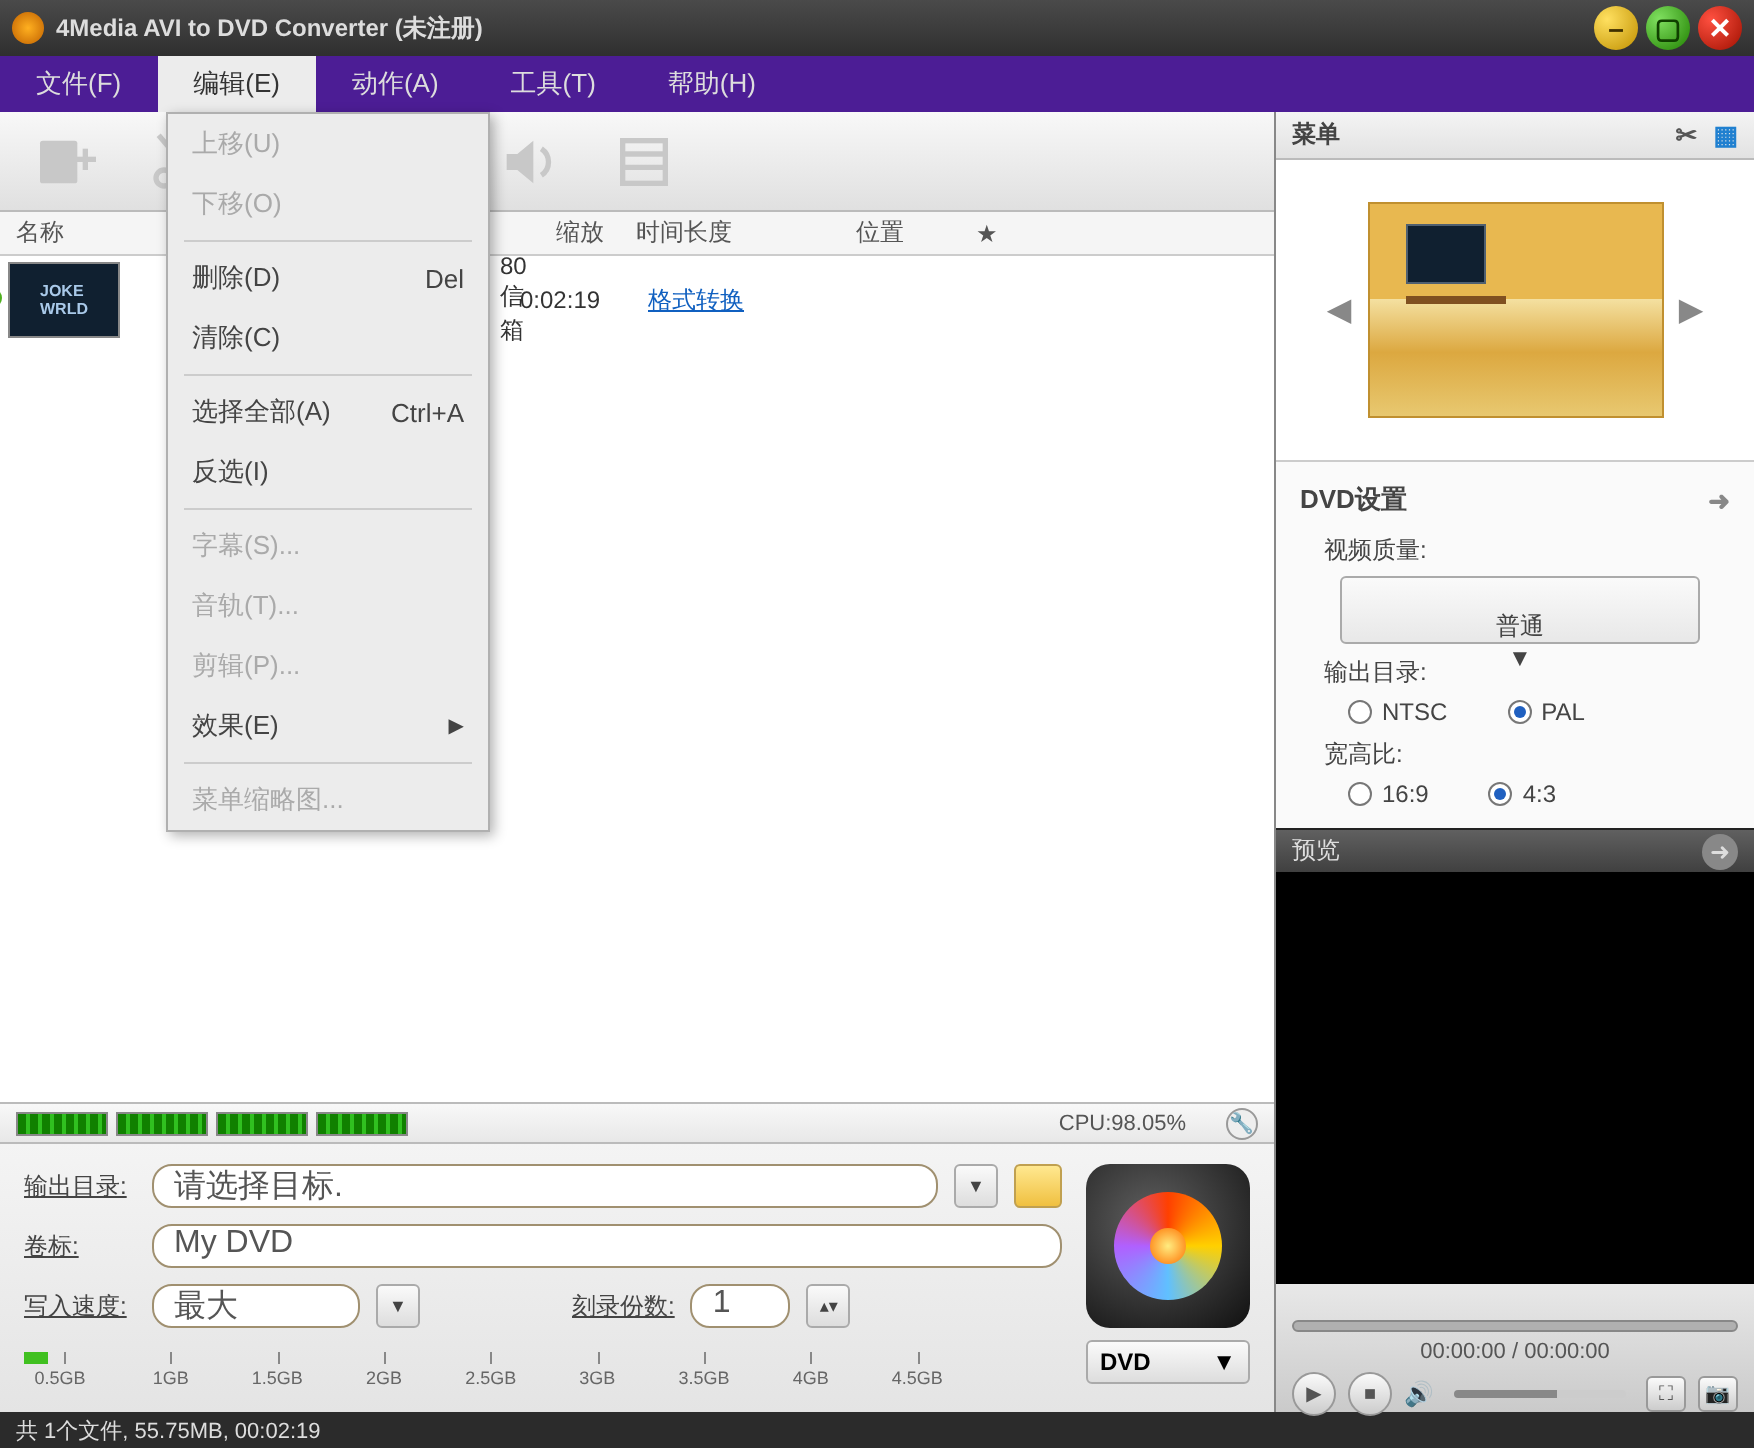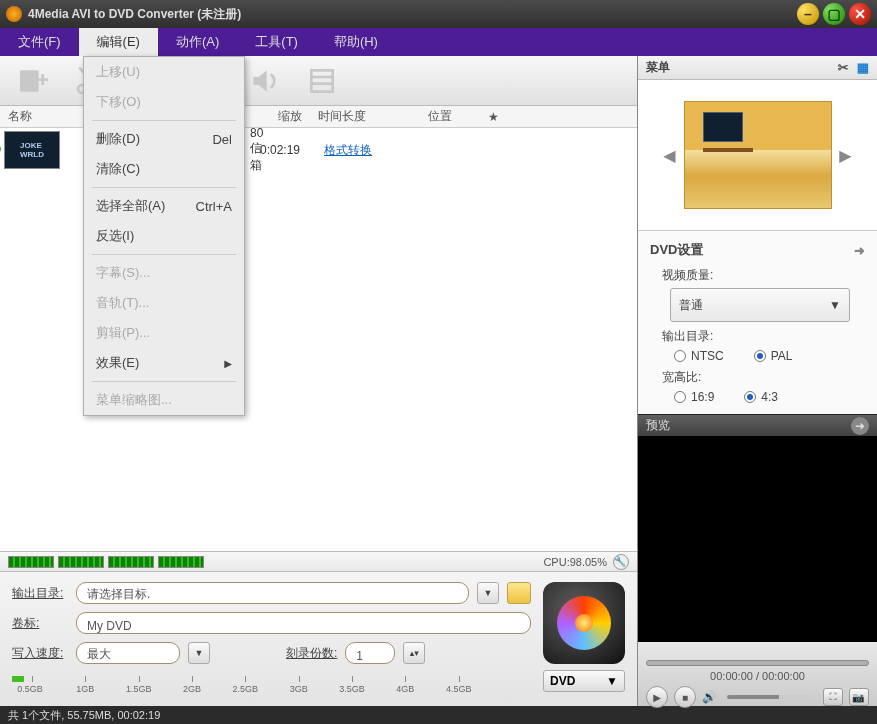--- a/index.html
+++ b/index.html
@@ -52,29 +52,29 @@
 .file-row .thumb { width: 56px; height: 38px; background: #102030; border: 1px solid #888; display: flex; align-items: center; justify-content: center; color: #a9c9e9; font-size: 8px; font-weight: bold; position: relative; }
 .file-row .thumb::before { content: ""; position: absolute; left: -14px; top: 12px; width: 10px; height: 10px; border-radius: 50%; background: #50b020; }
 .fr-res { width: 70px; padding-left: 190px; }
 .fr-dur { width: 60px; padding-left: 10px; }
 .fr-link { color: #1060c0; text-decoration: underline; padding-left: 14px; cursor: pointer; }
 
 
 .cpu-bar { height: 20px; background: linear-gradient(#f8f8f8,#e8e8e8); display: flex; align-items: center; justify-content: space-between; padding: 0 8px; font-size: 11px; color: #555; border-top: 1px solid #bbb; }
 .cpu-blocks { display: flex; gap: 4px; }
 .cpu-block { width: 46px; height: 12px; background: repeating-linear-gradient(90deg, #108000 0 4px, #30c020 4px 6px); border: 1px solid #888; }
-.cpu-text { display: flex; align-items: center; gap: 6px; }
+.cpu-text { display: flex; align-items: center; gap: 20px; }
 .wrench { width: 16px; height: 16px; border-radius: 50%; background: #eee; border: 1px solid #999; display: flex; align-items: center; justify-content: center; font-size: 10px; cursor: pointer; }
 
 
 .bottom-panel { background: linear-gradient(#f4f4f4,#e4e4e4); border-top: 1px solid #bbb; padding: 10px 12px 6px 12px; display: flex; gap: 12px; }
 .bottom-left { flex: 1; display: flex; flex-direction: column; gap: 8px; }
 .field-row { display: flex; align-items: center; gap: 8px; font-size: 12px; color: #444; }
 .field-row label { width: 56px; text-align: left; text-decoration: underline; }
-.textinput { flex: 1; height: 22px; border: 1px solid #a09070; border-radius: 10px; background: #fff; padding: 0 10px; font-size: 12px; color: #555; display: flex; align-items: flex-end; }
+.textinput { flex: 1; height: 22px; border: 1px solid #a09070; border-radius: 10px; background: #fff; padding: 0 10px; font-size: 16px; color: #555; display: flex; align-items: flex-start; }
 .textinput.short { flex: 0 0 104px; }
 .dd-btn { width: 22px; height: 22px; border: 1px solid #aaa; border-radius: 3px; background: linear-gradient(#fafafa,#ddd); display: flex; align-items: center; justify-content: center; font-size: 9px; cursor: pointer; }
 .folder-btn { width: 24px; height: 22px; border: 1px solid #c0a050; border-radius: 3px; background: linear-gradient(#ffe890,#f0c040); cursor: pointer; }
 .ruler { height: 24px; position: relative; margin-top: 4px; font-size: 9px; color: #666; }
 .ruler .tick { position: absolute; top: 0; width: 1px; height: 6px; background: #888; }
 .ruler .tlabel { position: absolute; top: 8px; transform: translateX(-50%); }
 .ruler-fill { position: absolute; left: 0; top: 0; height: 6px; width: 12px; background: #40c020; }
 .burn-btn { width: 82px; height: 82px; border-radius: 12px; background: radial-gradient(circle at 40% 35%, #606060, #101010); display: flex; align-items: center; justify-content: center; cursor: pointer; }
 .burn-disc { width: 54px; height: 54px; border-radius: 50%; background: conic-gradient(#ff4000,#ffd000,#60c0ff,#b060ff,#ff4000); position: relative; }
 .burn-disc::after { content: ""; position: absolute; inset: 18px; border-radius: 50%; background: radial-gradient(circle,#ffec80,#ff7000); }
@@ -84,21 +84,21 @@
 .rp-header { height: 24px; background: linear-gradient(#f4f4f4,#e2e2e2); border-bottom: 1px solid #bbb; display: flex; align-items: center; justify-content: space-between; padding: 0 8px; font-size: 12px; font-weight: bold; color: #444; }
 .rp-header .hdr-icons { display: flex; gap: 8px; font-size: 13px; color: #555; }
 .menu-preview { height: 150px; display: flex; align-items: center; justify-content: center; gap: 6px; background: #fff; }
 .menu-preview .nav { width: 16px; height: 24px; color: #888; cursor: pointer; display: flex; align-items: center; justify-content: center; font-size: 16px; }
 .menu-thumb { width: 148px; height: 108px; background: linear-gradient(#e8b850 0%, #e8b850 45%, #f4e0a0 45%, #dca840 70%, #e8c870 100%); border: 1px solid #c09030; position: relative; }
 .menu-thumb .clip { position: absolute; top: 10px; left: 18px; width: 40px; height: 30px; background: #102030; border: 1px solid #506070; }
 .menu-thumb .line { position: absolute; top: 46px; left: 18px; width: 50px; height: 4px; background: #805020; }
 .dvd-settings { padding: 10px 12px; font-size: 12px; color: #444; border-top: 1px solid #ccc; }
 .dvd-settings .sec-title { font-weight: bold; font-size: 13px; margin-bottom: 8px; display: flex; justify-content: space-between; align-items: center; }
 .dvd-settings .label { margin: 6px 0 4px 12px; }
-.quality-select { margin-left: 20px; width: 180px; height: 22px; border: 1px solid #aaa; background: linear-gradient(#fafafa,#e8e8e8); display: flex; align-items: center; justify-content: space-between; padding: 16px 8px; cursor: pointer; border-radius: 3px; }
+.quality-select { margin-left: 20px; width: 180px; height: 22px; border: 1px solid #aaa; background: linear-gradient(#fafafa,#e8e8e8); display: flex; align-items: center; justify-content: space-between; padding: 16px 8px; cursor: pointer; border-radius: 3px; flex-direction: column; }
 .radio-row { margin-left: 24px; display: flex; gap: 30px; margin-top: 4px; }
 .radio-row label { display: flex; align-items: center; gap: 5px; cursor: pointer; }
 .radio { width: 12px; height: 12px; border-radius: 50%; border: 1px solid #777; background: #fff; position: relative; }
 .radio.checked::after { content: ""; position: absolute; inset: 2px; border-radius: 50%; background: #2060c0; }
 
 .preview-header { height: 22px; background: linear-gradient(#606060,#404040); color: #ddd; font-size: 12px; display: flex; align-items: center; justify-content: space-between; padding: 0 8px; border-top: 1px solid #222; }
 .preview-header .arrow-btn { width: 18px; height: 18px; border-radius: 50%; background: #888; display: flex; align-items: center; justify-content: center; font-size: 12px; cursor: pointer; }
 .preview-area { flex: 1; background: #000; }
 .preview-controls { height: 64px; background: linear-gradient(#e8e8e8,#cacaca); padding: 18px 8px; font-size: 11px; color: #555; }
 .seek { height: 6px; background: #b0b0b0; border-radius: 3px; border: 1px solid #888; margin-bottom: 4px; }

